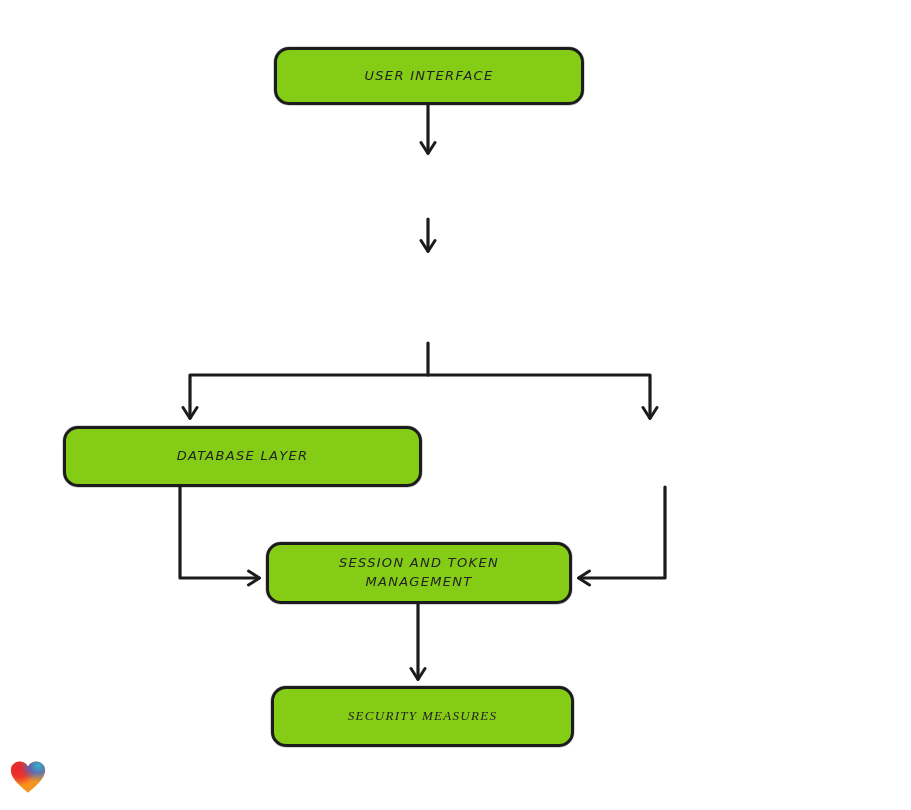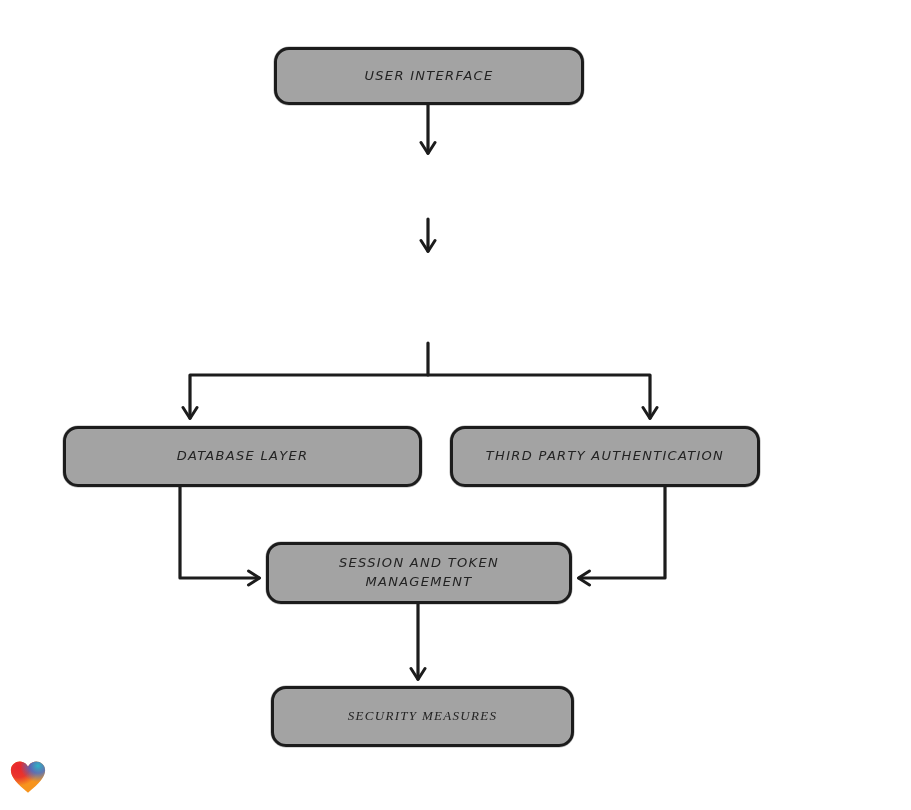--- a/index.html
+++ b/index.html
@@ -19,21 +19,21 @@
     position: absolute;
     left: 0;
     top: 0;
     width: 911px;
     height: 810px;
     pointer-events: none;
   }
   .node {
     position: absolute;
     box-sizing: border-box;
-    background: #a3a3a3;
+    background: #84cc16;
     border: 3.5px solid #1c1c1c;
     border-radius: 15px;
     display: flex;
     align-items: center;
     justify-content: center;
     text-align: center;
     padding: 4px 18px;
     box-shadow: 0 0 0 0.5px rgba(28,28,28,0.35);
   }
   .node .label {
@@ -87,23 +87,20 @@
   <div class="node n-user-interface">
     <span class="label">USER INTERFACE</span>
   </div>
 
 
 
   <div class="node n-database-layer">
     <span class="label">DATABASE LAYER</span>
   </div>
 
-  <div class="node n-third-party-auth">
-    <span class="label">THIRD PARTY AUTHENTICATION</span>
-  </div>
 
   <div class="node n-session-token-mgmt">
     <span class="label">SESSION AND TOKEN MANAGEMENT</span>
   </div>
 
   <div class="node n-security-measures">
     <span class="label">SECURITY MEASURES</span>
   </div>
 
   <svg class="watermark" viewBox="0 0 40 36" xmlns="http://www.w3.org/2000/svg">

